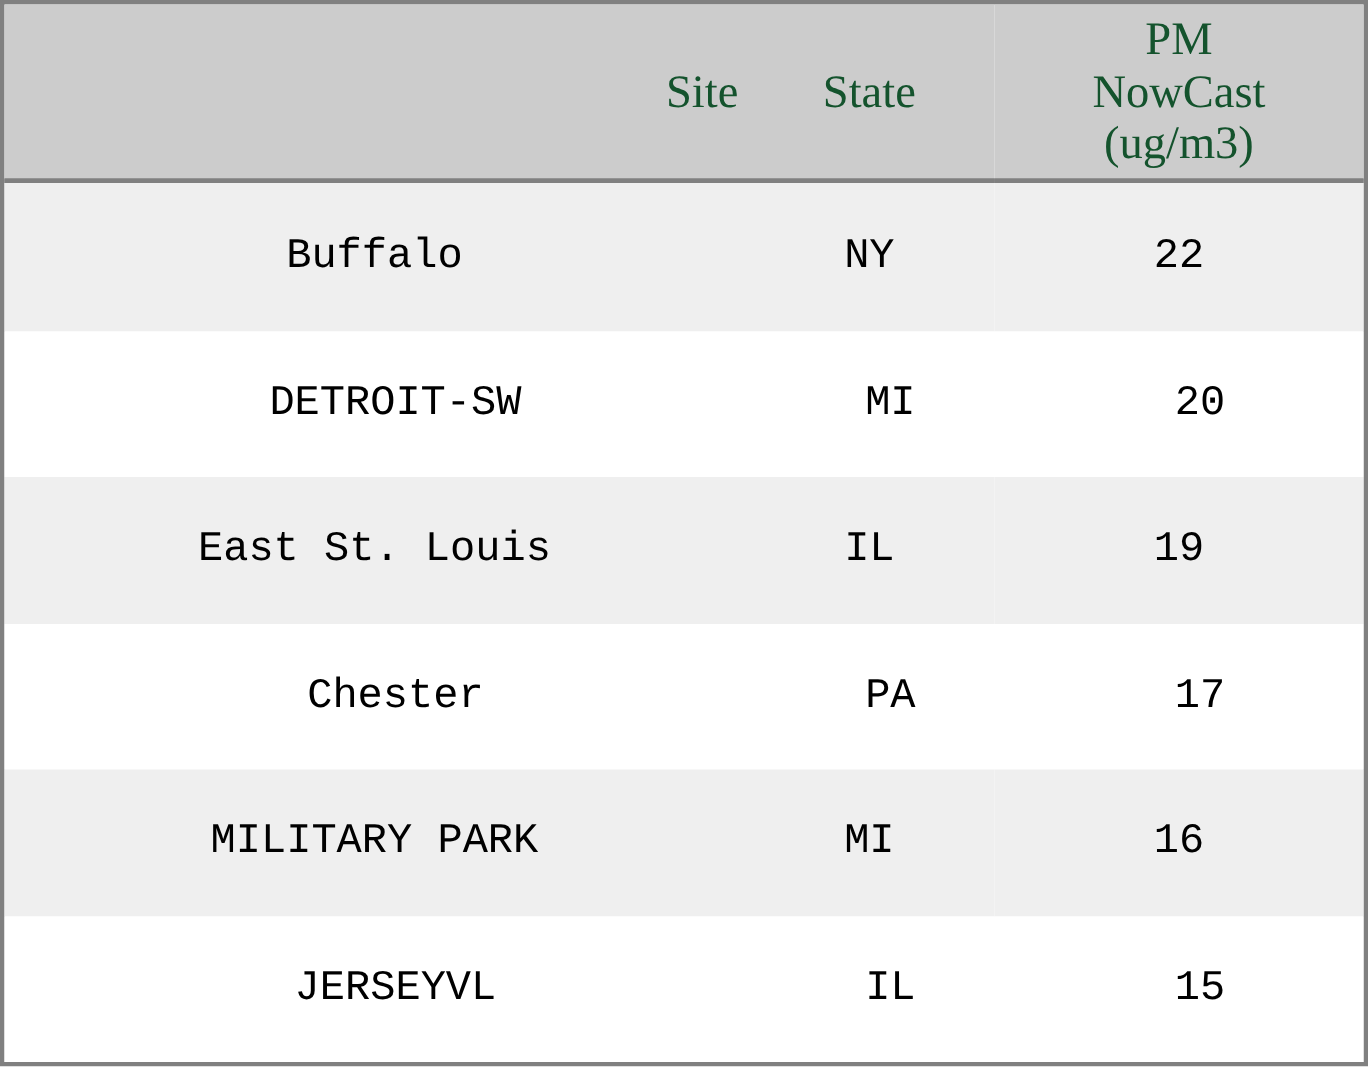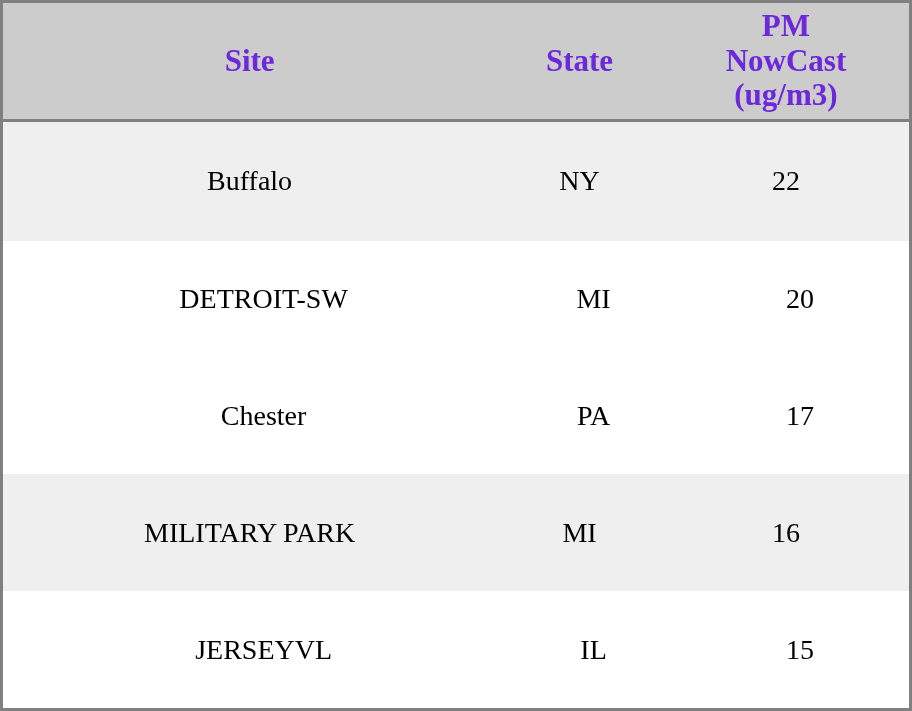--- a/index.html
+++ b/index.html
@@ -21,36 +21,36 @@
     background: #ffffff;
   }
   table.data-table {
     width: 100%;
     height: 100%;
     border-collapse: collapse;
     table-layout: fixed;
   }
   thead th {
     background: #cccccc;
-    color: #6d28d9;
+    color: #14532d;
     font-family: "Liberation Serif", serif;
-    font-weight: bold;
+    font-weight: normal;
     font-size: 31px;
     text-align: center;
     vertical-align: middle;
     padding: 6px 4px;
     border-bottom: 3px solid #808080;
     line-height: 1.12;
   }
-  th.col-site    { width: 55%; }
+  th.col-site    { width: 55%; text-align: right; }
   th.col-state   { width: 18%; }
   th.col-value   { width: 27%; }
 
   tbody td {
-    font-family: Liberation Serif, serif;
+    font-family: Liberation Mono, monospace;
     font-size: 28px;
     color: #000000;
     text-align: center;
     vertical-align: middle;
     padding: 0;
     height: 58px;
     border: none;
   }
   tbody tr.row-odd td  { background: #efefef; }
   tbody tr.row-even td { background: #ffffff; padding-left: 28px; }
@@ -75,20 +75,25 @@
       <tr class="row-odd">
         <td>Buffalo</td>
         <td>NY</td>
         <td>22</td>
       </tr>
       <tr class="row-even">
         <td>DETROIT-SW</td>
         <td>MI</td>
         <td>20</td>
       </tr>
+      <tr class="row-odd">
+        <td>East St. Louis</td>
+        <td>IL</td>
+        <td>19</td>
+      </tr>
       <tr class="row-even">
         <td>Chester</td>
         <td>PA</td>
         <td>17</td>
       </tr>
       <tr class="row-odd">
         <td>MILITARY PARK</td>
         <td>MI</td>
         <td>16</td>
       </tr>

